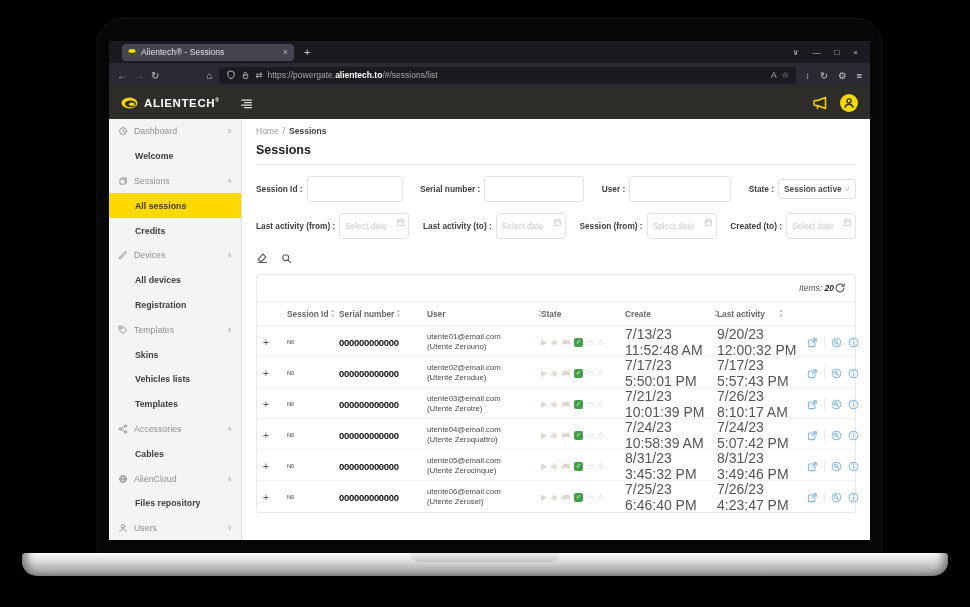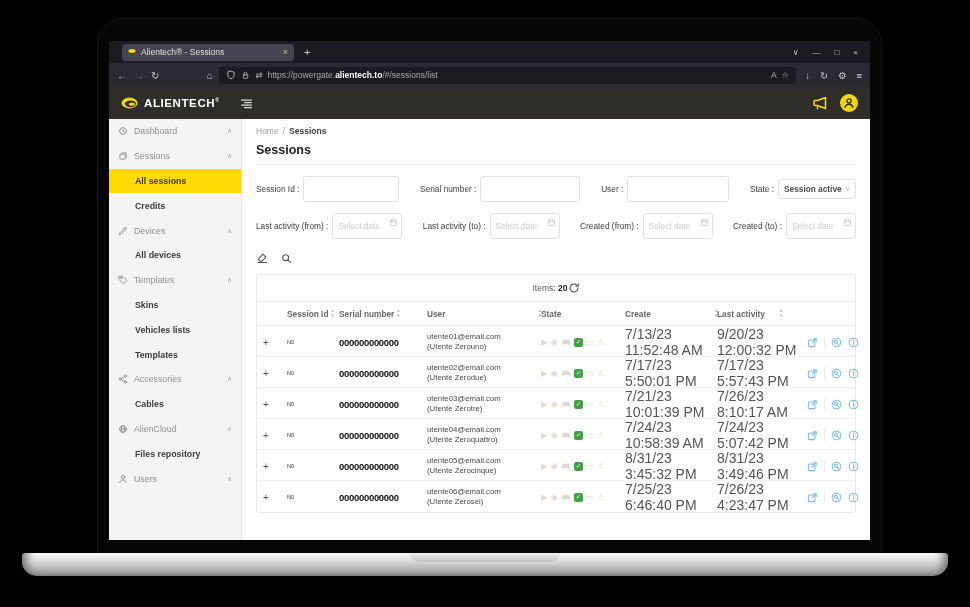--- a/index.html
+++ b/index.html
@@ -59,38 +59,38 @@
   .srow.active { background:#ffd900; color:#3c3c14; }
 
   .main { flex:1; background:#fff; padding:7px 14px 0; overflow:hidden; font-size:9px; color:#444; }
   .crumbs { font-size:8.5px; color:#9a9a9a; display:flex; gap:4px; }
   .crumbs .cur { color:#3f3f3f; font-weight:600; }
   .page-title { font-size:12.5px; font-weight:bold; color:#222; margin-top:7px; padding-bottom:7px;
     border-bottom:1px solid #ececec; }
 
   .frow { display:flex; align-items:center; justify-content:space-between; margin-top:11px; }
   .fgroup { display:flex; align-items:center; gap:4px; }
-  .flabel { font-size:8.3px; font-weight:normal; color:#3e3e3e; white-space:nowrap; }
+  .flabel { font-size:8.3px; font-weight:bold; color:#3e3e3e; white-space:nowrap; }
   .fin { height:20px; border:1px solid #e2e2e2; border-radius:3px; font-size:8.3px; padding:12px 5px;
     color:#444; outline:none; font-family:inherit; }
   .fin::placeholder { color:#cccccc; }
   .w1{width:96px} .w2{width:100px} .w3{width:102px}
   .fselect { width:78px; height:20px; border:1px solid #e2e2e2; border-radius:3px; display:flex;
     align-items:center; justify-content:space-between; padding:0 5px; }
   .fselect .val { font-size:8.3px; font-weight:600; color:#4a4a4a; }
   .fselect .chev { font-size:7px; color:#c2c2c2; }
   .dwrap { position:relative; }
   .dwrap .fin { width:70px; padding-right:15px; }
   .dwrap .cal { position:absolute; right:4px; top:5px; color:#ccc; }
 
   .tools { margin-top:13px; display:flex; gap:13px; color:#555; align-items:center; }
 
   .panel { margin-top:10px; border:1px solid #e8e8e8; border-radius:3px; }
-  .panel-head { display:flex; align-items:center; justify-content:center; padding:7px 9px;
-    border-bottom:1px solid #eee; font-size:8.5px; color:#555; }
+  .panel-head { display:flex; align-items:center; justify-content:flex-end; padding:7px 9px;
+    border-bottom:1px solid #eee; font-size:8.5px; color:#555;font-style:italic; }
   .panel-head b { color:#222; }
   .grid { display:grid; grid-template-columns:24px 52px 88px 114px 84px 92px 90px 1fr;
     align-items:center; padding:0 6px; }
   .thead { height:24px; border-bottom:1px solid #eee; font-size:8.3px; color:#666; font-weight:600; }
   .th { display:flex; align-items:center; gap:3px; }
   .sort { display:flex; flex-direction:column; line-height:4.5px; font-size:4.5px; color:#b5b5b5; }
   .tr { height:31px; border-bottom:1px solid #f2f2f2; }
   .tr:last-child { border-bottom:none; }
   .expand { background:none; border:none; color:#555; font-size:10px; cursor:pointer; font-family:inherit; }
   .c-sid { font-size:5.5px; color:#333; }
@@ -259,20 +259,23 @@
     <div class="app-body">
 
       <div class="sidebar">
         <div class="srow section">
           <svg class="ic sic" width="10" height="10">
               <use href="#i-clock"></use>
             </svg>
           <span>Dashboard</span>
           <span class="chev">∧</span>
         </div>
+        <div class="srow child">
+            <span>Welcome</span>
+          </div>
         <div class="srow section">
           <svg class="ic sic" width="10" height="10">
               <use href="#i-layers"></use>
             </svg>
           <span>Sessions</span>
           <span class="chev">∧</span>
         </div>
         <div class="srow child active">
             <span>All sessions</span>
           </div>
@@ -281,20 +284,23 @@
           </div>
         <div class="srow section">
           <svg class="ic sic" width="10" height="10">
               <use href="#i-pencil"></use>
             </svg>
           <span>Devices</span>
           <span class="chev">∧</span>
         </div>
         <div class="srow child">
             <span>All devices</span>
+          </div>
+        <div class="srow child">
+            <span>Registration</span>
           </div>
         <div class="srow section">
           <svg class="ic sic" width="10" height="10">
               <use href="#i-tag"></use>
             </svg>
           <span>Templates</span>
           <span class="chev">∧</span>
         </div>
         <div class="srow child">
             <span>Skins</span>
@@ -373,21 +379,21 @@
                 </svg></span>
           </div>
           <div class="fgroup">
             <span class="flabel">Last activity (to) :</span>
             <span class="dwrap"><input class="fin" placeholder="Select date" style="">
               <svg class="ic cal" width="9" height="9">
                   <use href="#i-cal"></use>
                 </svg></span>
           </div>
           <div class="fgroup">
-            <span class="flabel">Created (from) :</span>
+            <span class="flabel">Session (from) :</span>
             <span class="dwrap"><input class="fin" placeholder="Select date" style="">
               <svg class="ic cal" width="9" height="9">
                   <use href="#i-cal"></use>
                 </svg></span>
           </div>
           <div class="fgroup">
             <span class="flabel">Created (to) :</span>
             <span class="dwrap"><input class="fin" placeholder="Select date" style="">
               <svg class="ic cal" width="9" height="9">
                   <use href="#i-cal"></use>

